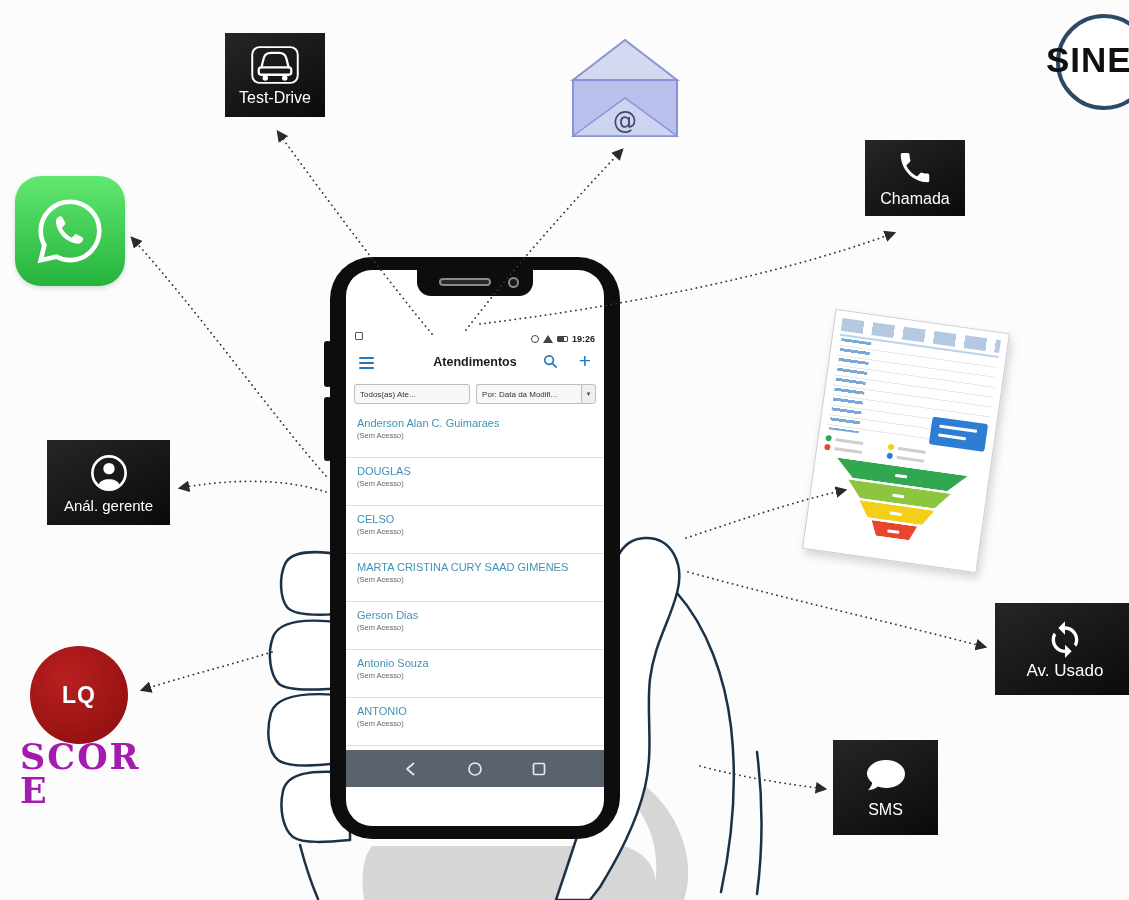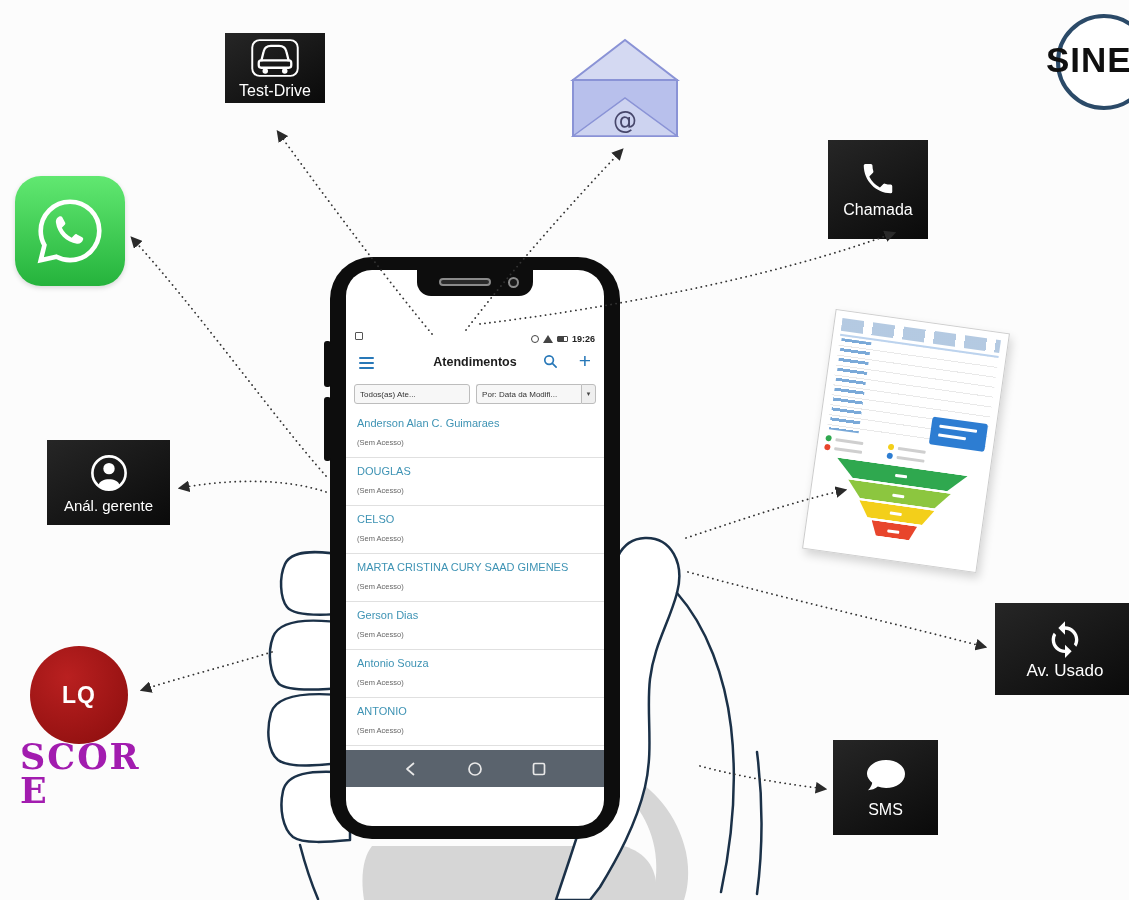--- a/index.html
+++ b/index.html
@@ -3,22 +3,22 @@
 <meta charset="utf-8">
 <style>
   *{box-sizing:border-box;margin:0;padding:0}
   html,body{width:1129px;height:900px;overflow:hidden}
   body{position:relative;background:#fcfcfc;font-family:"Liberation Sans",sans-serif}
 
   
   .tile{position:absolute;z-index:4;background:linear-gradient(150deg,#262626,#0a0a0a);
         color:#fff;display:flex;flex-direction:column;align-items:center;justify-content:center;gap:3px}
   .tile .tlabel{font-size:16px;white-space:nowrap}
-  #tile-test-drive{left:225px;top:33px;width:100px;height:70px}
-  #tile-chamada{left:828px;top:140px;width:100px;height:99px}
+  #tile-test-drive{left:225px;top:33px;width:100px;height:84px}
+  #tile-chamada{left:865px;top:140px;width:100px;height:76px}
   #tile-anal{left:47px;top:440px;width:123px;height:85px}
   #tile-anal .tlabel{font-size:15px}
   #tile-av{left:995px;top:603px;width:140px;height:92px}
   #tile-av .tlabel{font-size:17px}
   #tile-sms{left:833px;top:740px;width:105px;height:95px}
 
   
   #whatsapp{position:absolute;z-index:4;left:15px;top:176px;width:110px;height:110px;border-radius:26px;
             background:linear-gradient(#61e871 0%,#25b33c 100%);display:flex;align-items:center;justify-content:center;
             box-shadow:0 2px 5px rgba(0,0,0,.15)}
@@ -94,21 +94,21 @@
   .fbtn{border:1px solid #bdbdbd;background:#f7f7f7;border-radius:3px;font-size:8px;color:#333;
         height:20px;display:flex;align-items:center;padding:0 5px;white-space:nowrap;overflow:hidden}
   .fbtn.left{width:124px}
   .fbtn.right{width:112px;border-right:none;border-radius:3px 0 0 3px}
   .fcaret{width:16px;height:20px;border:1px solid #bdbdbd;background:#efefef;border-radius:0 3px 3px 0;
           display:flex;align-items:center;justify-content:center;font-size:7px;color:#444;margin-left:-6px}
 
   .contact-list{position:absolute;left:0;right:0;top:140px}
   .list-item{height:48px;padding:7px 11px 16px;border-bottom:1px solid #e0e0e0;cursor:pointer}
   .li-name{font-size:11px;color:#3e93b4;white-space:nowrap;overflow:hidden}
-  .li-sub{font-size:7.5px;color:#666;margin-top:9px}
+  .li-sub{font-size:7.5px;color:#666;margin-top:2px}
 
   .navbar{position:absolute;left:0;right:0;top:480px;height:37px;background:#5a636d;
           display:flex;align-items:center;justify-content:space-around;padding:0 34px}
   .nav-ic{display:flex;align-items:center;justify-content:center;cursor:pointer}
 </style>
 </head>
 <body>
 
 <svg id="arrows-svg" width="1129" height="900" viewBox="0 0 1129 900">
   <defs>

